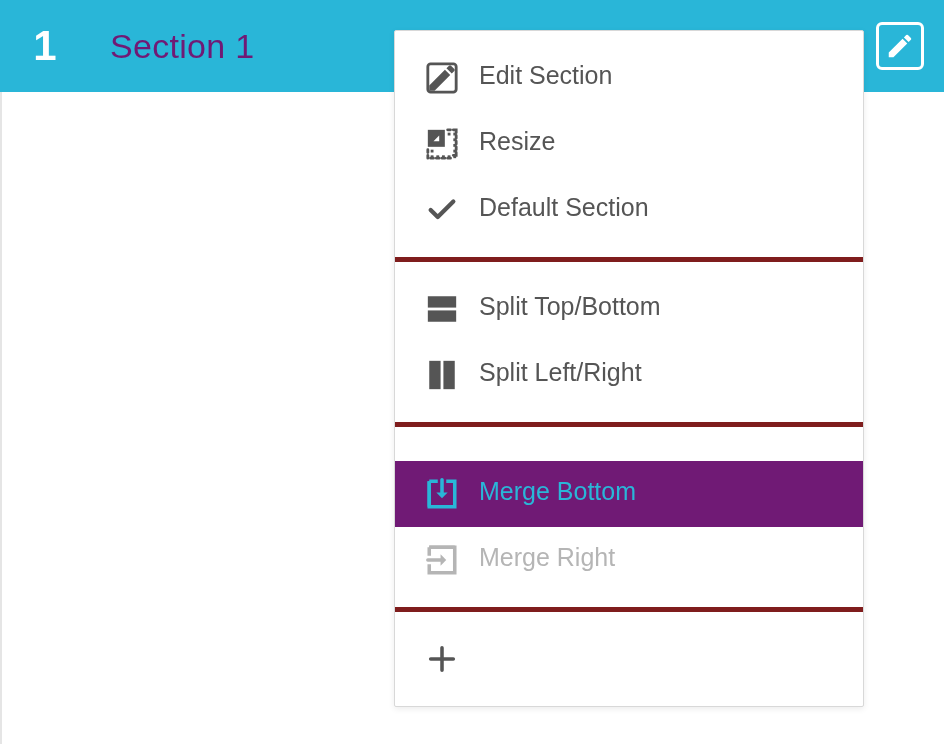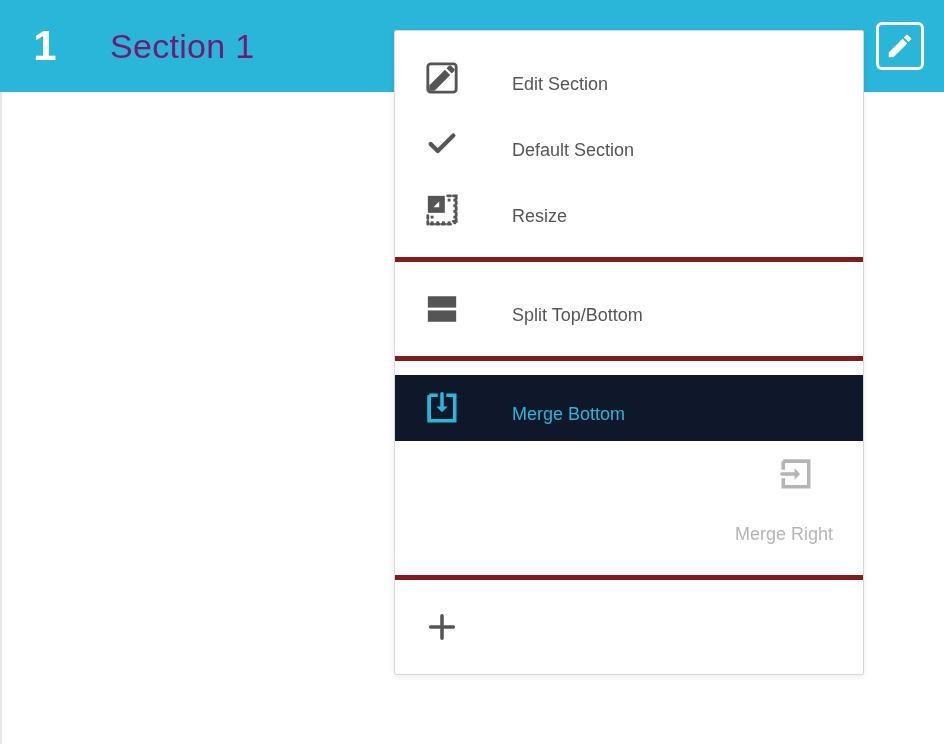--- a/index.html
+++ b/index.html
@@ -71,35 +71,34 @@
       z-index: 10;
     }
     .menu-group {
       padding: 14px 0;
     }
     .menu-group + .menu-group {
       border-top: 5px solid #7f1d1d;
     }
     .menu-item {
       display: flex;
-      align-items: flex-end;
+      align-items: flex-start;
       padding: 16px 30px;
       cursor: pointer;
       color: #555;
-      font-size: 18px;
-      gap: 33px;
+      font-size: 25px;
     }
     .menu-item.highlighted {
-      background: #0f172a;
+      background: #701a75;
       color: #29b6d8;
+      margin-top: 20px;
     }
     .menu-item.disabled {
       color: #b5b5b5;
       cursor: default;
-      flex-direction: column;
     }
     .menu-icon {
       width: 34px;
       height: 34px;
       margin-right: 20px;
       display: flex;
       align-items: center;
       justify-content: center;
       flex-shrink: 0;
     }
@@ -131,28 +130,20 @@
     <div class="menu-group">
       <div class="menu-item">
         <span class="menu-icon">
           <svg viewBox="0 0 24 24">
               <path fill="#555" d="M3 17.25V21h3.75L17.81 9.94l-3.75-3.75L3 17.25zM20.71 7.04a1 1 0 0 0 0-1.41l-2.34-2.34a1 1 0 0 0-1.41 0l-1.83 1.83 3.75 3.75 1.83-1.83z"></path>
               <path fill="none" stroke="#555" stroke-width="2" d="M3 3h18v18H3z" opacity="0"></path>
               <rect x="2" y="2" width="20" height="20" rx="2" fill="none" stroke="#555" stroke-width="2"></rect>
             </svg>
         </span>
         <span class="menu-label">Edit Section</span>
-      </div>
-      <div class="menu-item">
-        <span class="menu-icon">
-          <svg viewBox="0 0 24 24">
-              <path fill="none" stroke="#555" stroke-width="3" stroke-linecap="round" stroke-linejoin="round" d="M4 12l5 5L20 6"></path>
-            </svg>
-        </span>
-        <span class="menu-label">Default Section</span>
       </div>
       <div class="menu-item">
         <span class="menu-icon">
           <svg viewBox="0 0 24 24">
             <rect x="2" y="2" width="12" height="12" fill="#555"></rect>
             <polygon points="10,6 6,10 10,10" fill="#fff"></polygon>
             <path d="M16 2h2 M20 2h2v2 M22 6v2 M22 10v2 M22 14v2 M22 18v2h-2 M18 22h-2 M14 22h-2 M10 22H8 M6 22H4 M2 22v-2 M2 18v-2 M2 16" stroke="#555" stroke-width="2" fill="none" stroke-linecap="round"></path>
             <circle cx="17" cy="5" r="0"></circle>
               <rect x="16" y="4" width="2" height="2" fill="#555"></rect>
               <rect x="20" y="4" width="2" height="2" fill="#555"></rect>
@@ -162,31 +153,48 @@
               <rect x="20" y="20" width="2" height="2" fill="#555"></rect>
               <rect x="16" y="20" width="2" height="2" fill="#555"></rect>
               <rect x="12" y="20" width="2" height="2" fill="#555"></rect>
               <rect x="8" y="20" width="2" height="2" fill="#555"></rect>
               <rect x="4" y="20" width="2" height="2" fill="#555"></rect>
               <rect x="4" y="16" width="2" height="2" fill="#555"></rect>
           </svg>
         </span>
         <span class="menu-label">Resize</span>
       </div>
+      <div class="menu-item">
+        <span class="menu-icon">
+          <svg viewBox="0 0 24 24">
+              <path fill="none" stroke="#555" stroke-width="3" stroke-linecap="round" stroke-linejoin="round" d="M4 12l5 5L20 6"></path>
+            </svg>
+        </span>
+        <span class="menu-label">Default Section</span>
+      </div>
     </div>
 
     <div class="menu-group">
       <div class="menu-item">
         <span class="menu-icon">
           <svg viewBox="0 0 24 24">
               <rect x="2" y="3" width="20" height="8" fill="#555"></rect>
               <rect x="2" y="13" width="20" height="8" fill="#555"></rect>
             </svg>
         </span>
         <span class="menu-label">Split Top/Bottom</span>
+      </div>
+      <div class="menu-item">
+        <span class="menu-icon">
+          <svg viewBox="0 0 24 24">
+              <rect x="3" y="2" width="8" height="20" fill="#555"></rect>
+              <rect x="13" y="2" width="8" height="20" fill="#555"></rect>
+            </svg>
+        </span>
+        <span class="menu-label">Split Left/Right</span>
       </div>
     </div>
 
     <div class="menu-group">
       <div class="menu-item highlighted">
         <span class="menu-icon">
           <svg viewBox="0 0 24 24">
             <path fill="none" stroke="#29b6d8" stroke-width="2.5" d="M3 3h6 M15 3h6v18H3V3"></path>
             <path fill="none" stroke="#29b6d8" stroke-width="2.5" d="M3 3v18"></path>
             <path fill="none" stroke="#29b6d8" stroke-width="2.5" stroke-linecap="round" d="M12 2v10"></path>

